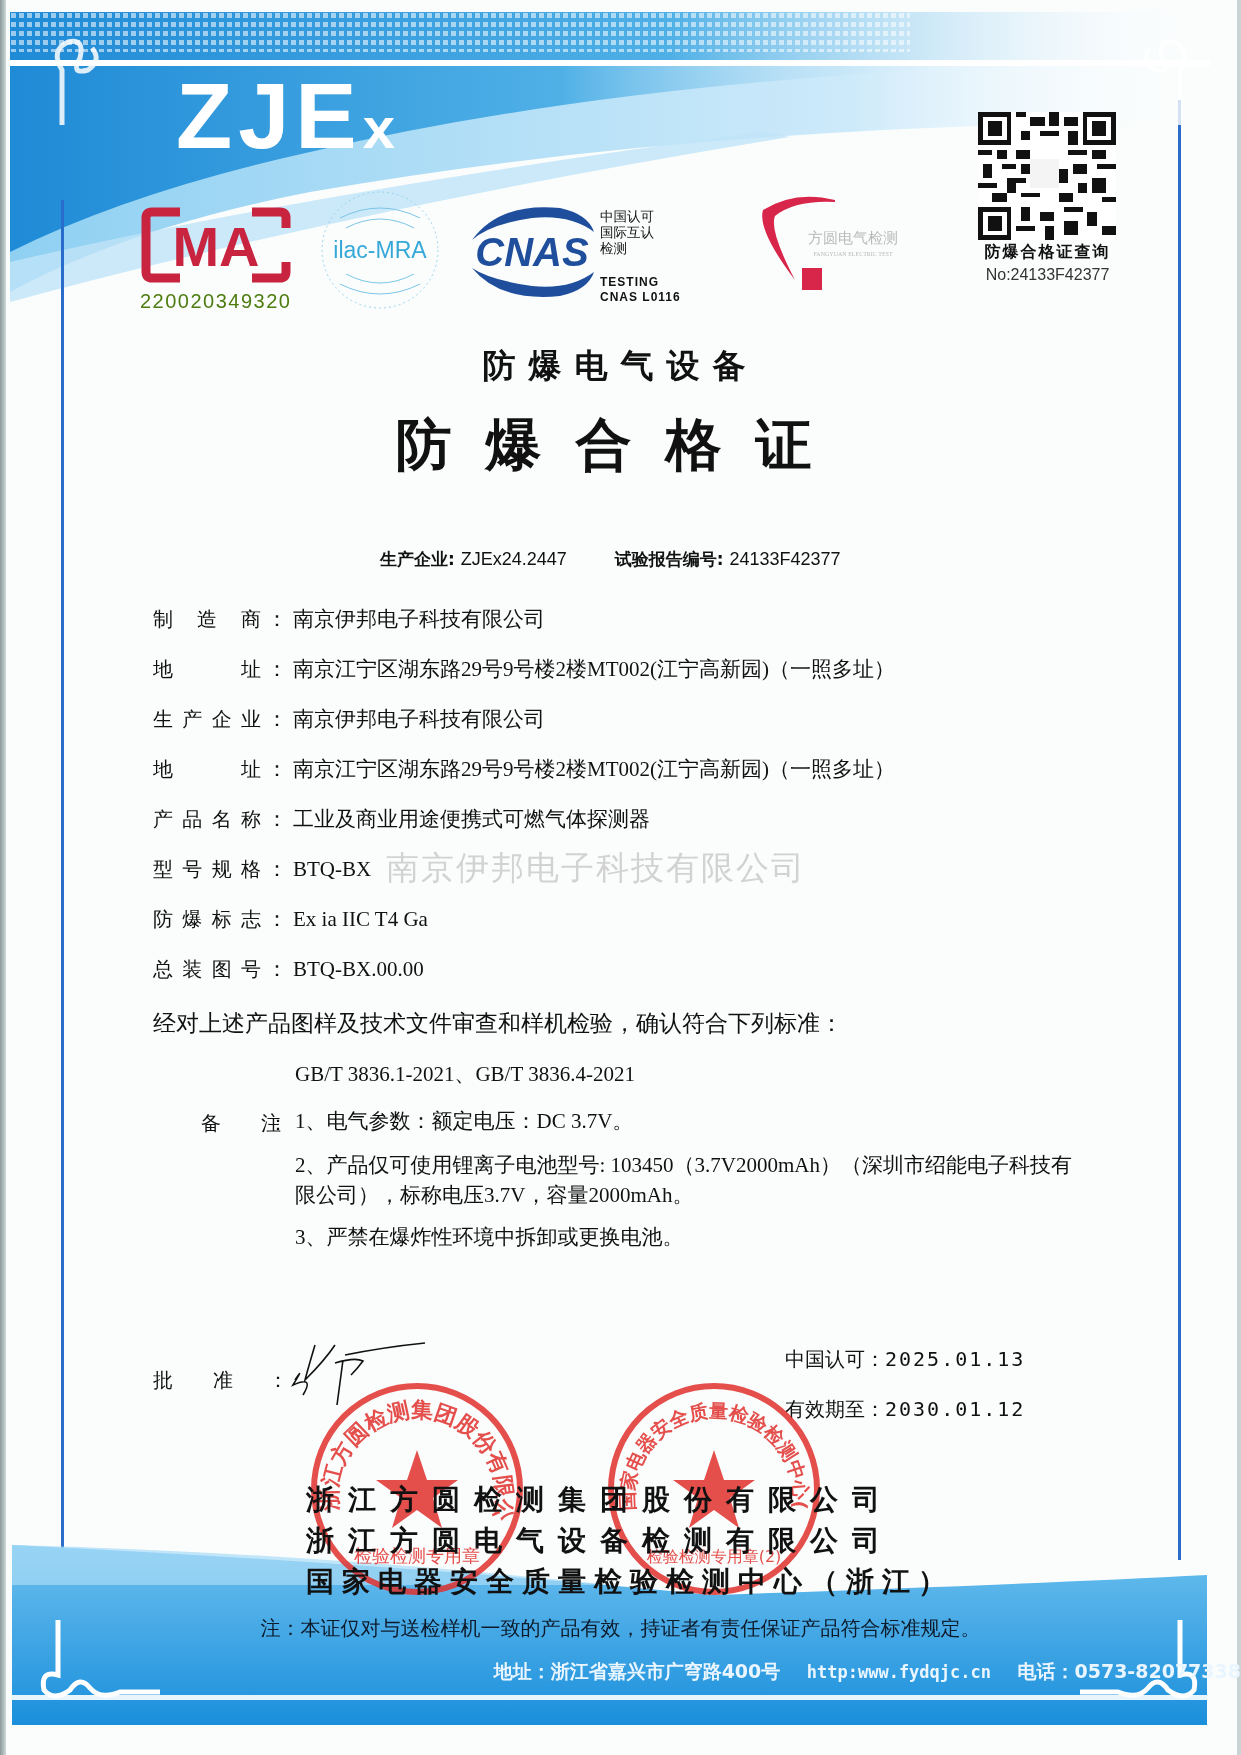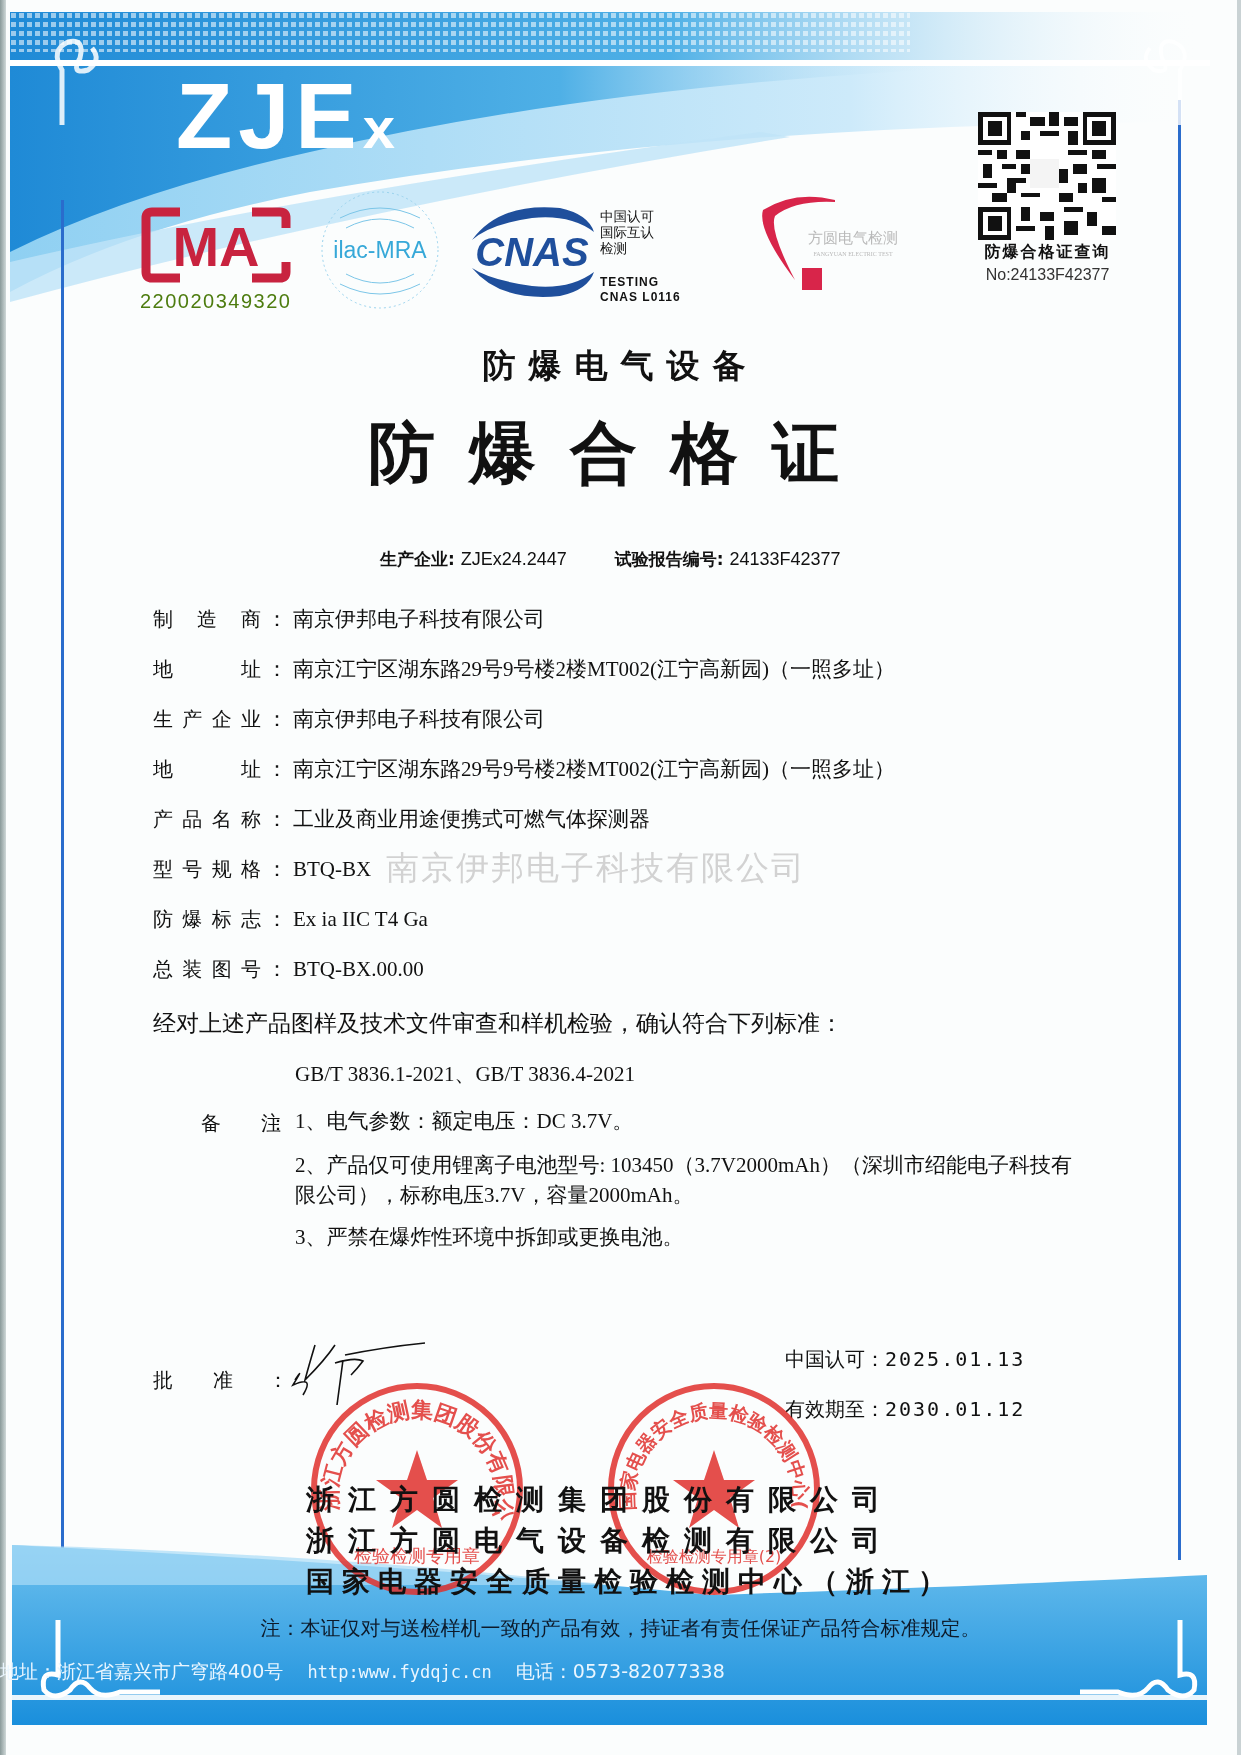--- a/index.html
+++ b/index.html
@@ -19,21 +19,21 @@
              font-size:20px; letter-spacing:1.5px; }
   .ilac { position:absolute; left:318px; top:188px; width:124px; height:124px; }
   .cnas { position:absolute; left:460px; top:200px; width:140px; height:105px; }
   .cnas-text { position:absolute; left:600px; top:208px; font-size:13.5px; line-height:16px; color:#111; }
   .cnas-text .en { font-family:"Liberation Sans", sans-serif; font-weight:bold; font-size:12px; letter-spacing:1px; line-height:15px; }
   .fy-logo { position:absolute; left:755px; top:190px; width:200px; height:110px; }
   .qr { position:absolute; left:978px; top:112px; width:138px; height:128px; }
   .qr-caption { position:absolute; left:975px; top:242px; width:145px; text-align:center; font-size:16px; font-weight:bold; letter-spacing:2px; }
   .qr-no { position:absolute; left:975px; top:266px; width:145px; text-align:center; font-family:"Liberation Sans", sans-serif; font-size:16px; color:#333; }
   .subtitle { position:absolute; left:0; width:1241px; top:344px; text-align:center; font-size:33px; font-weight:bold; letter-spacing:13px; }
-  .title { position:absolute; left:0; width:1241px; top:408px; text-align:center; font-size:67px; font-weight:bold; letter-spacing:34px; font-family:"DejaVu Serif", serif; }
+  .title { position:absolute; left:0; width:1241px; top:408px; text-align:center; font-size:56px; font-weight:bold; letter-spacing:34px; font-family:"DejaVu Serif", serif; }
   .numbers { position:absolute; left:380px; top:548px; font-size:17px; font-weight:bold; }
   .numbers span.v { font-family:"Liberation Sans", sans-serif; font-weight:normal; font-size:18px;margin-top:8px; }
   .numbers .gap { display:inline-block; width:36px; }
   .row { position:absolute; left:153px; font-size:21px; line-height:26px; white-space:nowrap; }
   .row .lbl { display:inline-block; width:108px; font-size:20px; }
   .row .lbl.spread { text-align-last:justify; text-align:justify; }
   .row .colon { display:inline-block; width:32px; text-align:center; }
   .row .val { font-family:"Liberation Serif", serif; font-size:21px; }
   .watermark { position:absolute; left:386px; top:846px; font-size:33px; color:#d2d2d2; letter-spacing:2px; font-family:"DejaVu Sans", sans-serif; }
   .stmt { position:absolute; left:153px; top:1008px; font-size:23px; font-family:"Liberation Serif", serif; }
@@ -42,21 +42,21 @@
   .remark-colon { position:absolute; left:268px; top:1110px; font-size:20px; }
   .remark { position:absolute; left:295px; font-size:21px; font-family:"Liberation Serif", serif; line-height:30px; width:800px; }
   .approve { position:absolute; left:153px; top:1367px; font-size:20px; }
   .approve-colon { position:absolute; left:268px; top:1367px; font-size:20px; }
   .signature { position:absolute; left:285px; top:1335px; width:150px; height:70px; }
   .dates { position:absolute; left:785px; font-size:20px; }
   .dates .v { font-family:"DejaVu Sans Mono", monospace; font-size:20px; letter-spacing:2px; }
   .seal { position:absolute; width:218px; height:218px; opacity:0.85; }
   .issuer { position:absolute; left:306px; font-size:28px; font-weight:bold; letter-spacing:14px; white-space:nowrap; }
   .note { position:absolute; left:0; width:1241px; top:1615px; text-align:center; font-size:20px; color:#0d1a2a; }
-  .addr { position:absolute; left:0; width:1241px; top:1659px; text-align:left; font-size:19px; color:#eaf6ff; }
+  .addr { position:absolute; left:0; width:1241px; top:1659px; text-align:right; font-size:19px; color:#eaf6ff;font-weight:bold; }
   .addr .mono { font-family:"DejaVu Sans Mono", monospace; font-size:17px; }
 </style>
 </head>
 <body>
 
 <div class="edge-left"></div>
 <div class="edge-right"></div>
 
 <div class="header-band">
   <svg width="1200" height="300" viewBox="0 0 1200 300">

